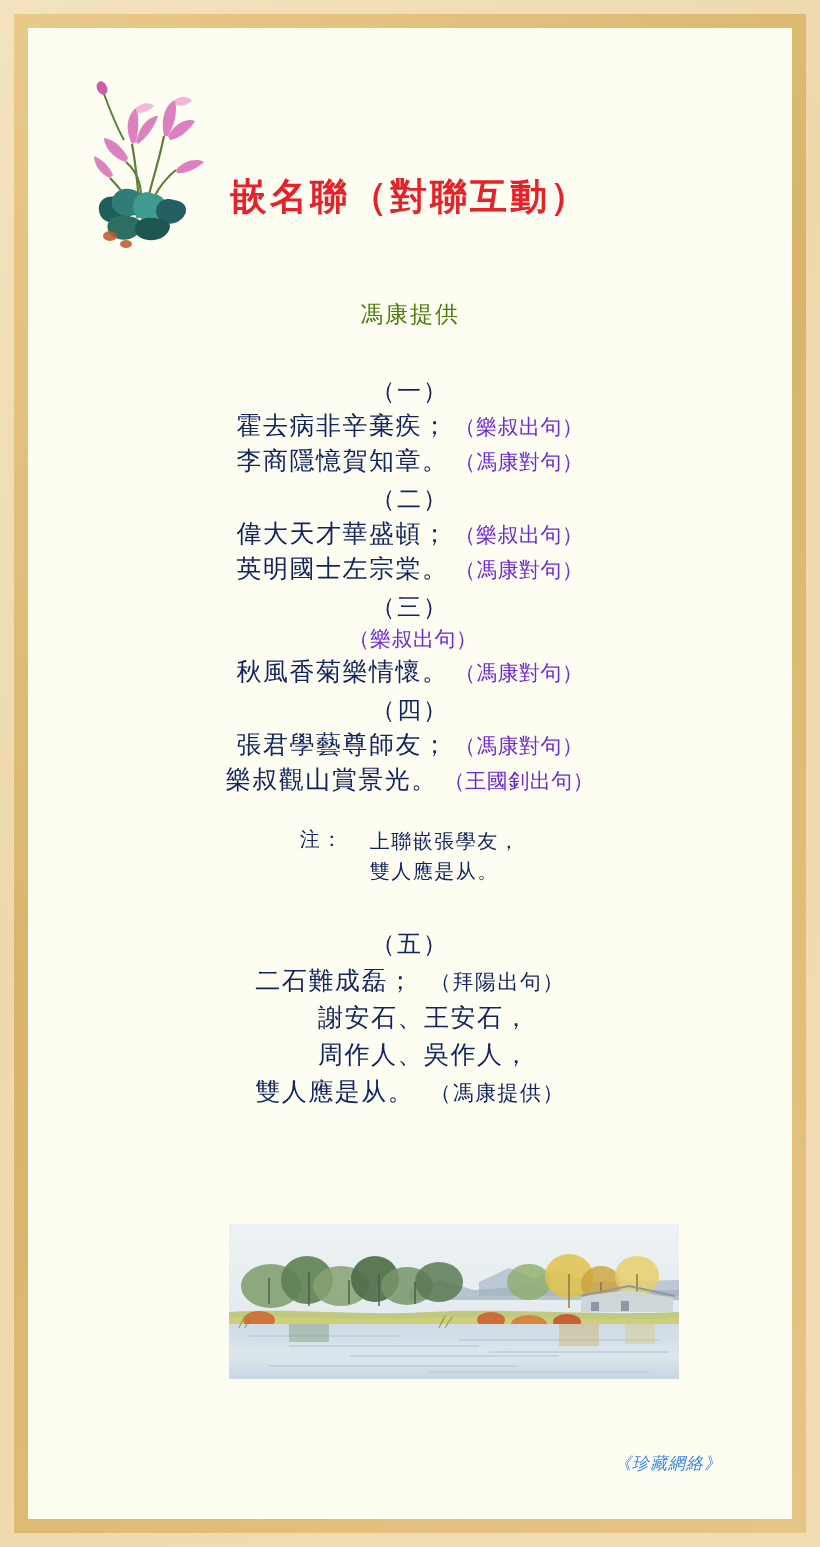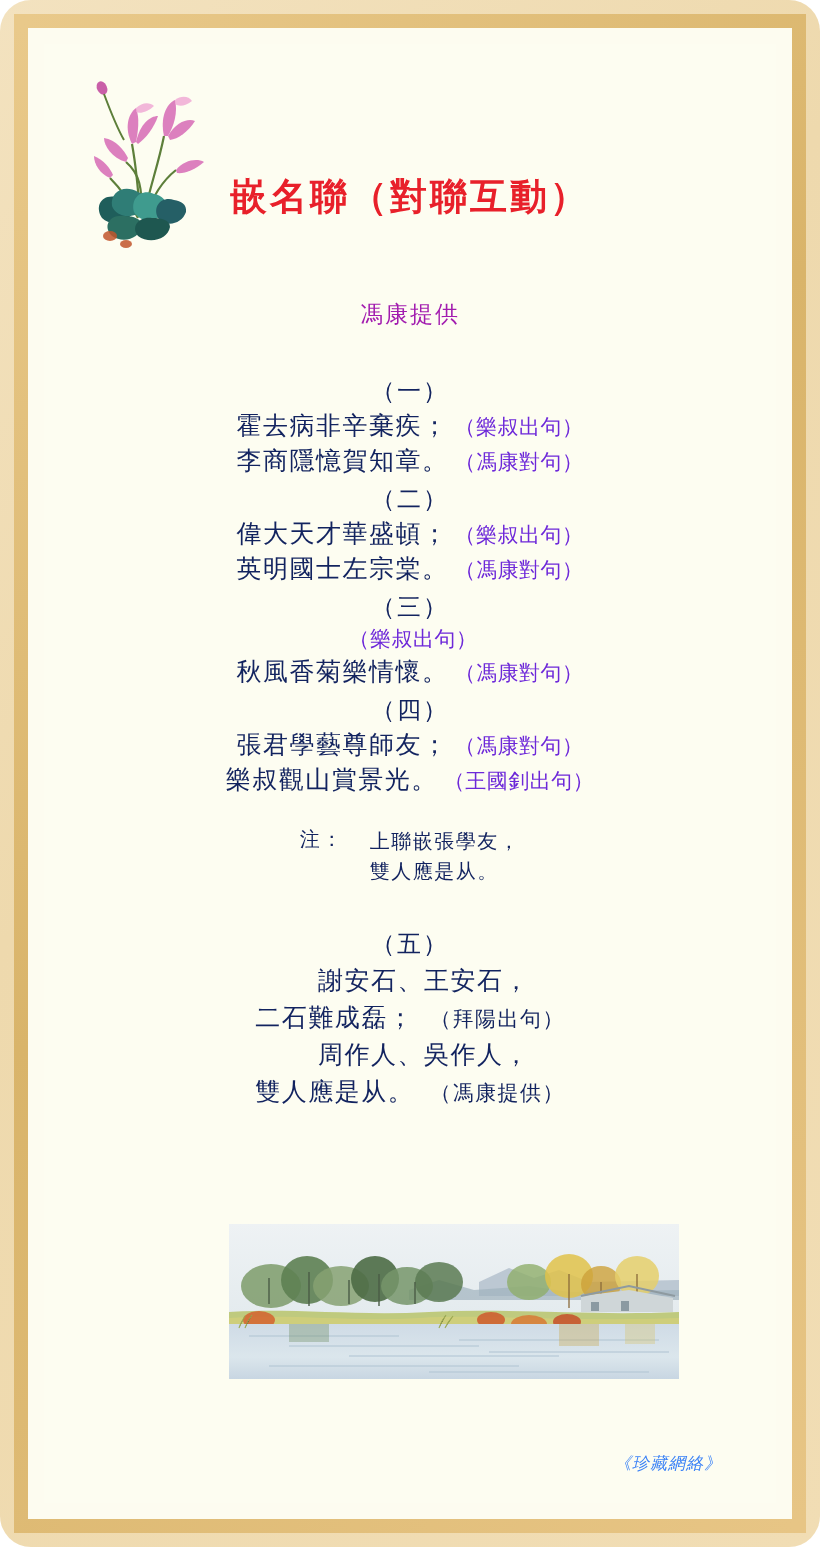--- a/index.html
+++ b/index.html
@@ -12,21 +12,20 @@
     height: 1547px;
     font-family: "Liberation Serif", "DejaVu Serif", serif;
   }
   .page {
     position: relative;
     width: 820px;
     height: 1547px;
     box-sizing: border-box;
     background: linear-gradient(135deg,#f3e2bf 0%, #eed9ad 40%, #f1ddb4 100%);
     padding: 14px;
-    border-radius: 31px;
   }
   .frame-outer {
     position: relative;
     width: 100%;
     height: 100%;
     box-sizing: border-box;
     border: 14px solid;
     border-image: linear-gradient(135deg,#e9c98a,#d9b46a 45%,#e7c585 100%) 1;
     background: #fdfcf0;
     padding: 16px;
@@ -61,21 +60,21 @@
     letter-spacing: 3px;
     font-family: "Liberation Serif", "DejaVu Serif", serif;
   }
 
   .byline {
     position: absolute;
     top: 255px;
     left: 0;
     width: 100%;
     text-align: center;
-    color: #a21caf;
+    color: #4d7c0f;
     font-size: 23px;
     letter-spacing: 2px;
   }
 
   .body {
     position: absolute;
     top: 325px;
     left: 0;
     width: 100%;
     color: #12235f;
@@ -273,26 +272,26 @@
         <div class="note">
           <div class="note-label">注：</div>
           <div class="note-lines">
             <div>上聯嵌張學友，</div>
             <div>雙人應是从。</div>
           </div>
         </div>
 
         <div class="group5">
           <div class="sec-num">（五）</div>
-          <div class="g5-line indent-a">
-            <span>謝安石、王安石，</span>
-          </div>
           <div class="g5-line indent-b">
             <span>二石難成磊；</span>
             <span class="attr">（拜陽出句）</span>
+          </div>
+          <div class="g5-line indent-a">
+            <span>謝安石、王安石，</span>
           </div>
           <div class="g5-line indent-a">
             <span>周作人、吳作人，</span>
           </div>
           <div class="g5-line indent-b">
             <span>雙人應是从。</span>
             <span class="attr">（馮康提供）</span>
           </div>
         </div>
 

